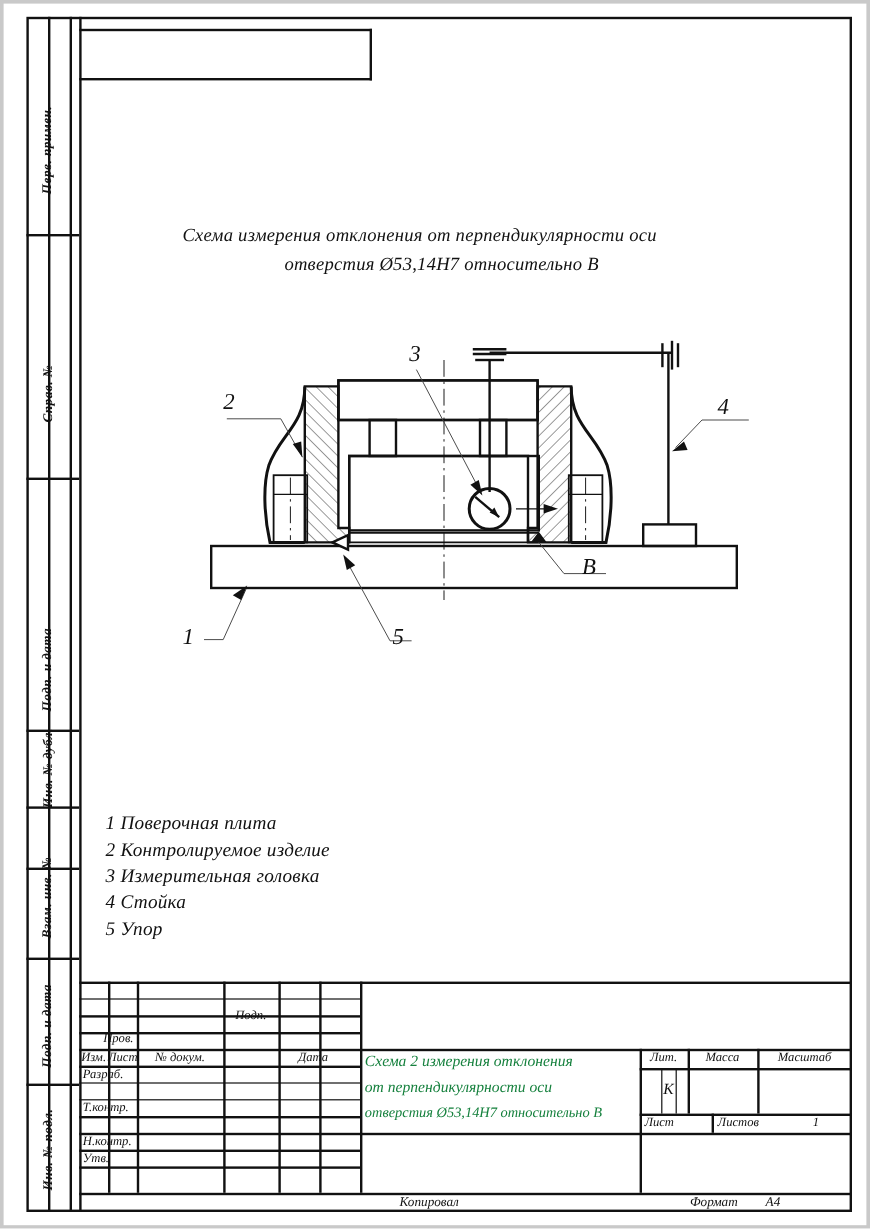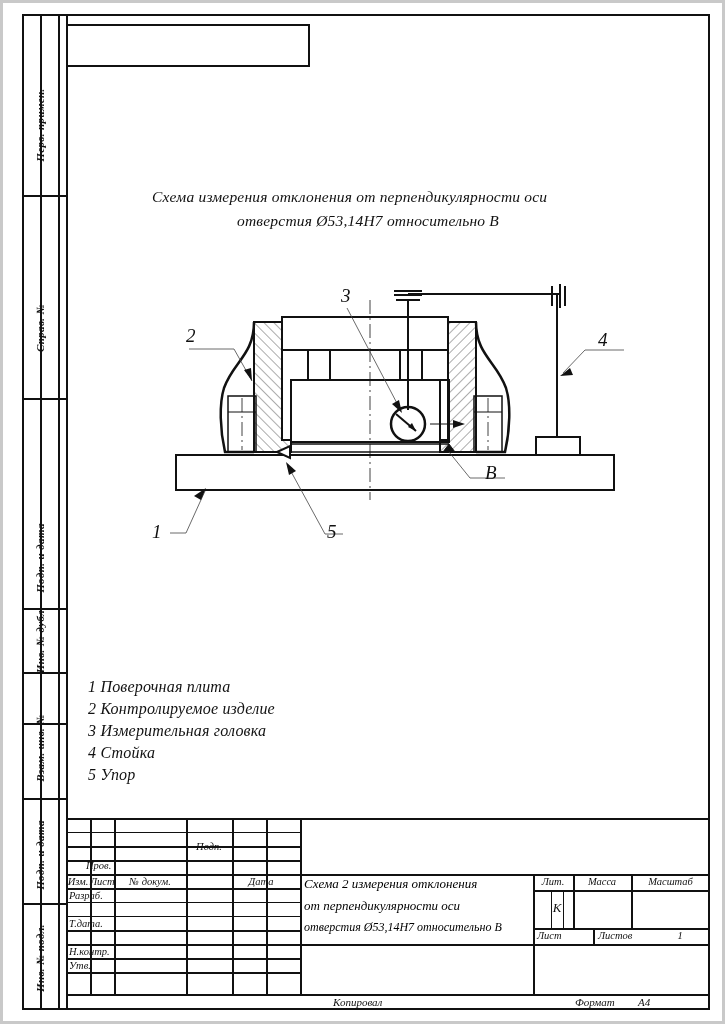--- a/index.html
+++ b/index.html
@@ -36,21 +36,21 @@
   .legend{position:absolute;left:88px;top:676px;font-size:16px;line-height:22px;}
   .legend div{white-space:nowrap;}
 
   .balloon{position:absolute;font-size:19px;}
 
   
   .tb{position:absolute;font-family:"Liberation Serif",serif;font-style:italic;
       color:#111;font-size:10.5px;white-space:nowrap;}
   .tb-c{text-align:center;}
   .tb-name{position:absolute;font-family:"Liberation Serif",serif;font-style:italic;
-      color:#000000;white-space:nowrap;}
+      color:#15803d;white-space:nowrap;}
 
   .footer-txt{position:absolute;font-family:"Liberation Serif",serif;font-style:italic;
       font-size:11px;color:#111;}
 
   svg{position:absolute;left:0;top:0;overflow:visible;}
   .st{fill:none;stroke:#111;}
   .w1{stroke-width:1;}
   .w15{stroke-width:1.5;}
   .w2{stroke-width:2;}
   .w25{stroke-width:2.5;}
@@ -267,21 +267,21 @@
   <div class="vline" style="left:593px;top:928px;height:16px;"></div>
 
   <div class="tb tb-c" style="left:66px;top:876px;width:24px;">Изм.</div>
   <div class="tb tb-c" style="left:90px;top:876px;width:24px;">Лист</div>
   <div class="tb tb-c" style="left:114px;top:876px;width:72px;">№ докум.</div>
   <div class="tb tb-c" style="left:186px;top:841px;width:46px;">Подп.</div>
   <div class="tb tb-c" style="left:232px;top:876px;width:34px;margin-left:12px;">Дата</div>
 
   <div class="tb" style="left:69px;top:890px;">Разраб.</div>
   <div class="tb" style="left:69px;top:860px;padding-left:17px;">Пров.</div>
-  <div class="tb" style="left:69px;top:918px;">Т.дата.</div>
+  <div class="tb" style="left:69px;top:918px;">Т.контр.</div>
   <div class="tb" style="left:69px;top:946px;">Н.контр.</div>
   <div class="tb" style="left:69px;top:960px;">Утв.</div>
 
   <div class="tb-name" style="left:304px;top:876px;font-size:13px;">Схема 2 измерения отклонения</div>
   <div class="tb-name" style="left:304px;top:898px;font-size:13px;">от перпендикулярности оси</div>
   <div class="tb-name" style="left:304px;top:920px;font-size:12px;">отверстия Ø53,14Н7 относительно В</div>
 
   <div class="tb tb-c" style="left:533px;top:876px;width:40px;">Лит.</div>
   <div class="tb tb-c" style="left:573px;top:876px;width:58px;">Масса</div>
   <div class="tb tb-c" style="left:631px;top:876px;width:79px;">Масштаб</div>

